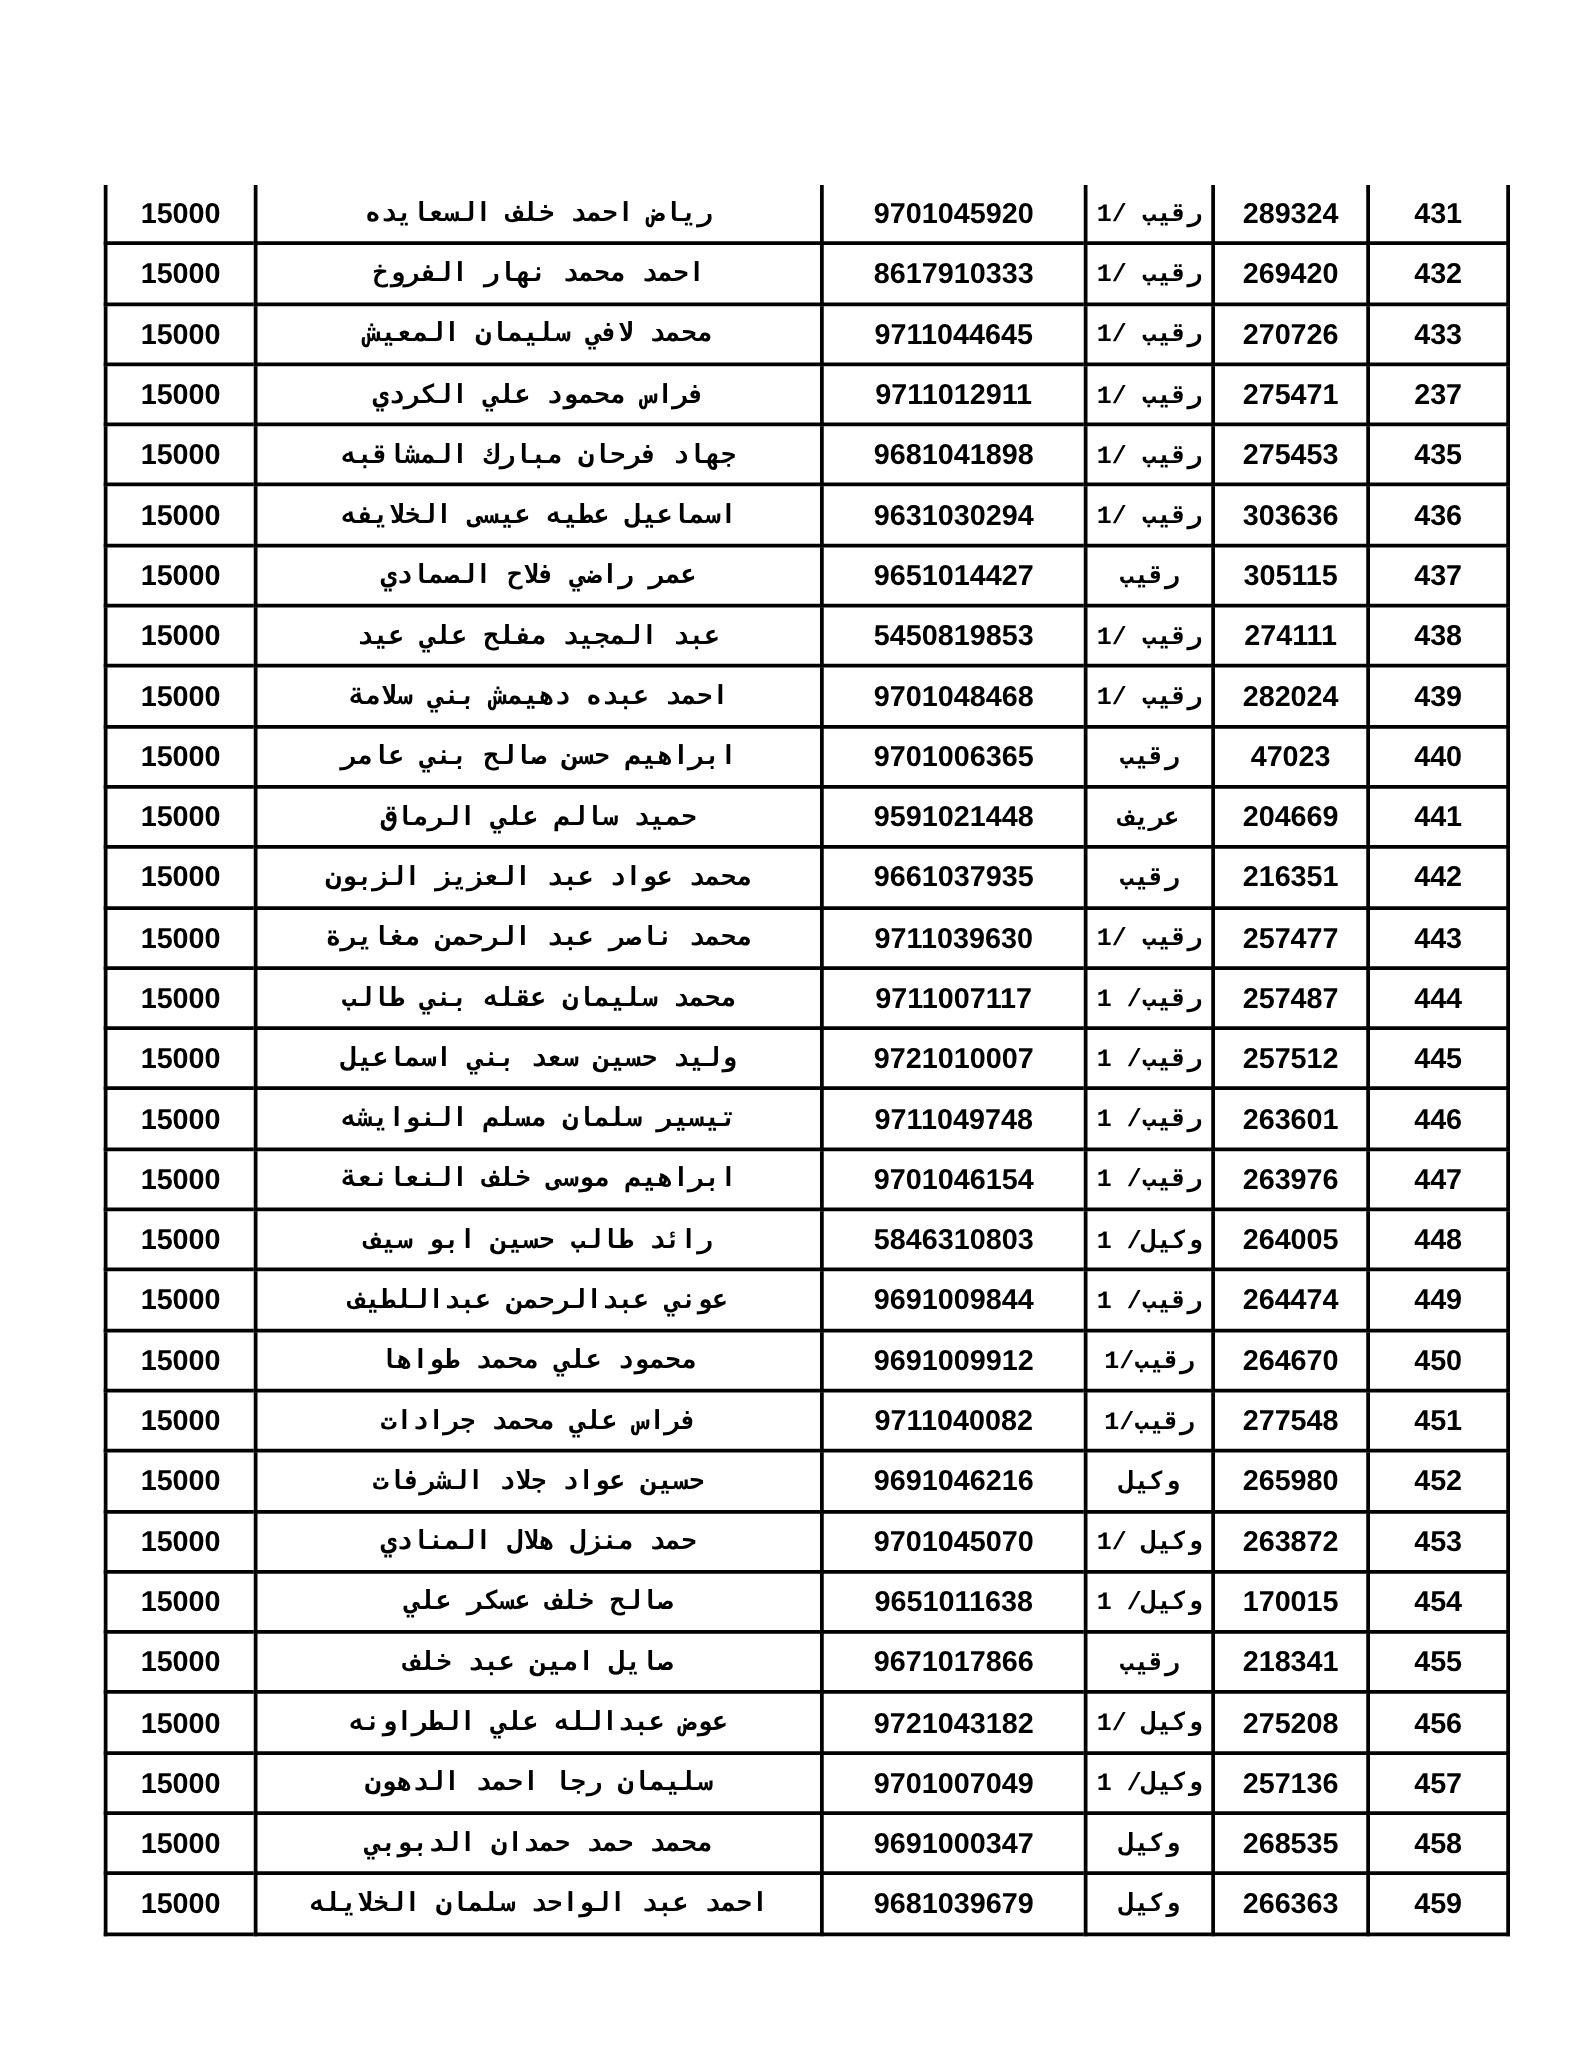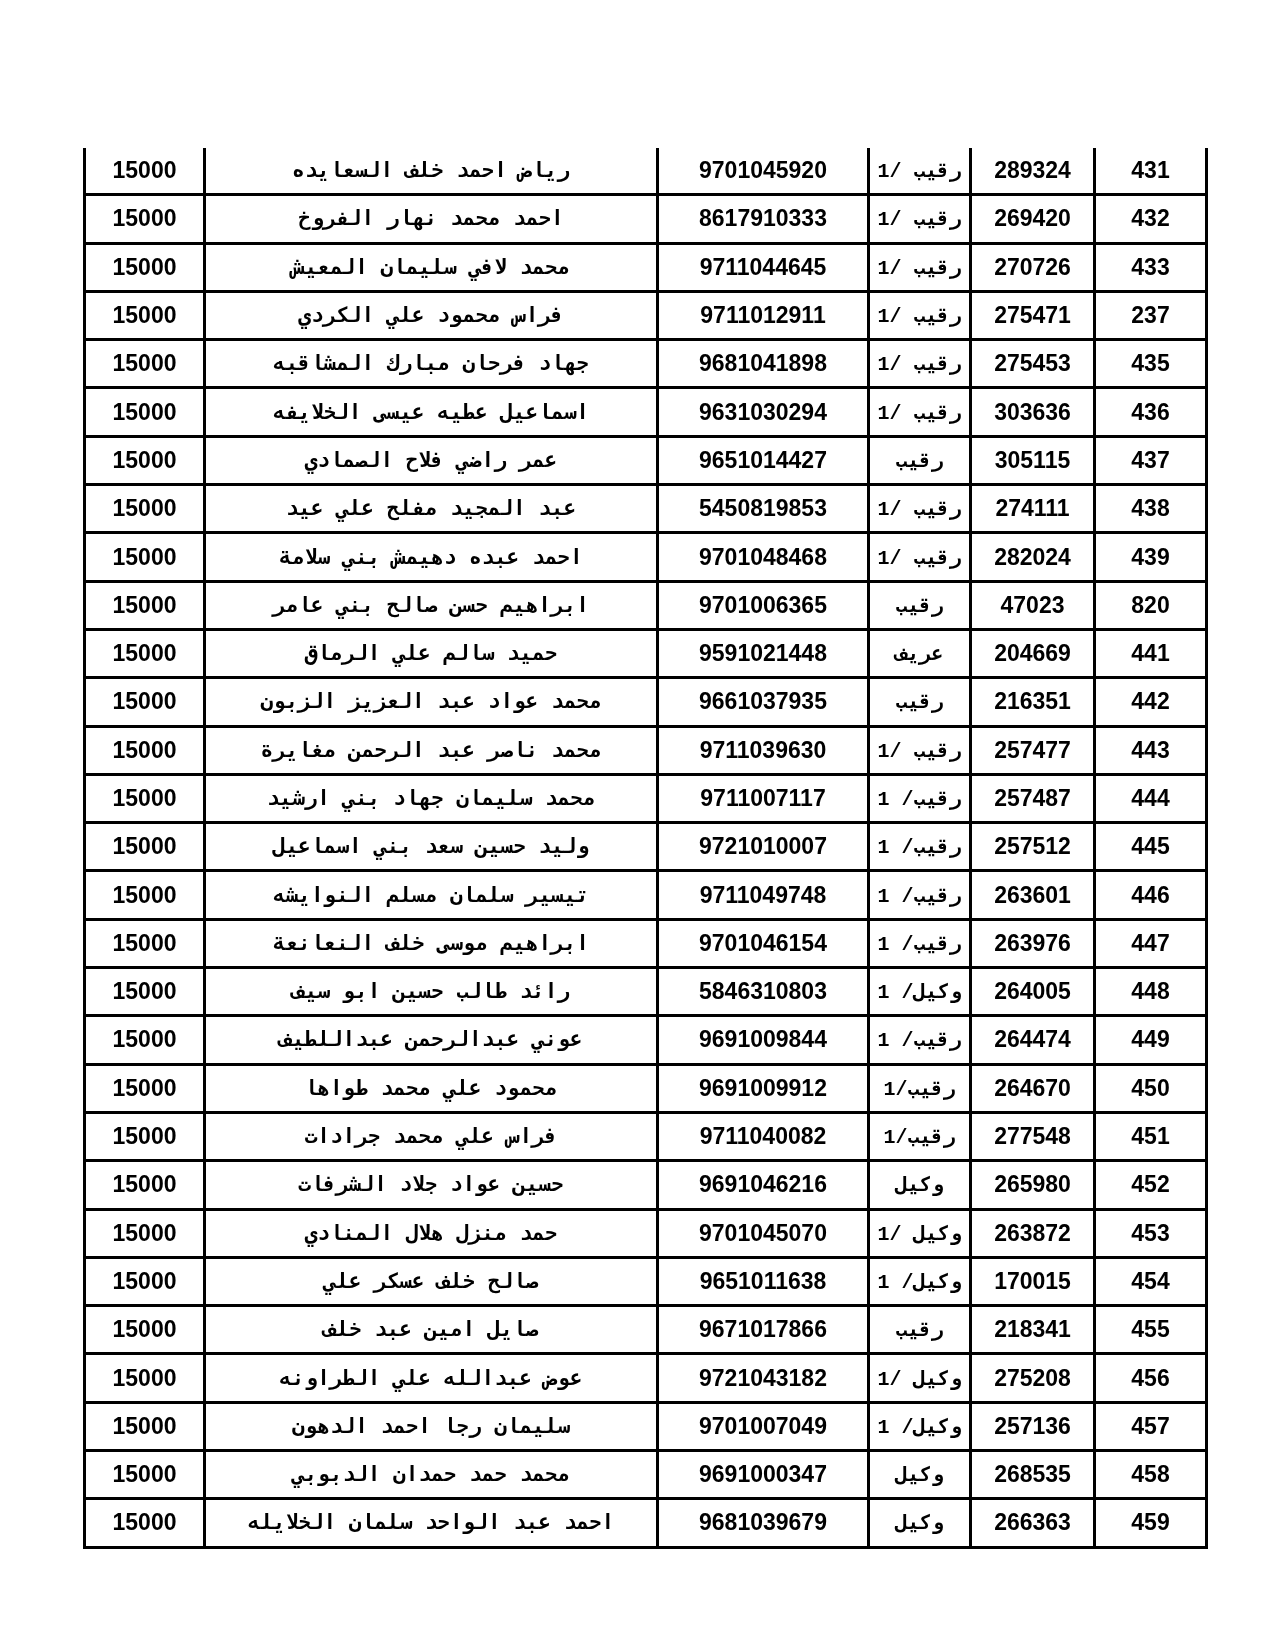--- a/index.html
+++ b/index.html
@@ -132,21 +132,21 @@
   </tr>
         <tr>
     <td class="num">439</td>
     <td class="num">282024</td>
     <td class="rank">رقيب /1</td>
     <td class="num">9701048468</td>
     <td class="ar">احمد عبده دهيمش بني سلامة</td>
     <td class="num">15000</td>
   </tr>
         <tr>
-    <td class="num">820</td>
+    <td class="num">440</td>
     <td class="num">47023</td>
     <td class="rank">رقيب</td>
     <td class="num">9701006365</td>
     <td class="ar">ابراهيم حسن صالح بني عامر</td>
     <td class="num">15000</td>
   </tr>
         <tr>
     <td class="num">441</td>
     <td class="num">204669</td>
     <td class="rank">عريف</td>
@@ -168,21 +168,21 @@
     <td class="rank">رقيب /1</td>
     <td class="num">9711039630</td>
     <td class="ar">محمد ناصر عبد الرحمن مغايرة</td>
     <td class="num">15000</td>
   </tr>
         <tr>
     <td class="num">444</td>
     <td class="num">257487</td>
     <td class="rank">رقيب/ 1</td>
     <td class="num">9711007117</td>
-    <td class="ar">محمد سليمان جهاد بني ارشيد</td>
+    <td class="ar">محمد سليمان عقله بني طالب</td>
     <td class="num">15000</td>
   </tr>
         <tr>
     <td class="num">445</td>
     <td class="num">257512</td>
     <td class="rank">رقيب/ 1</td>
     <td class="num">9721010007</td>
     <td class="ar">وليد حسين سعد بني اسماعيل</td>
     <td class="num">15000</td>
   </tr>

